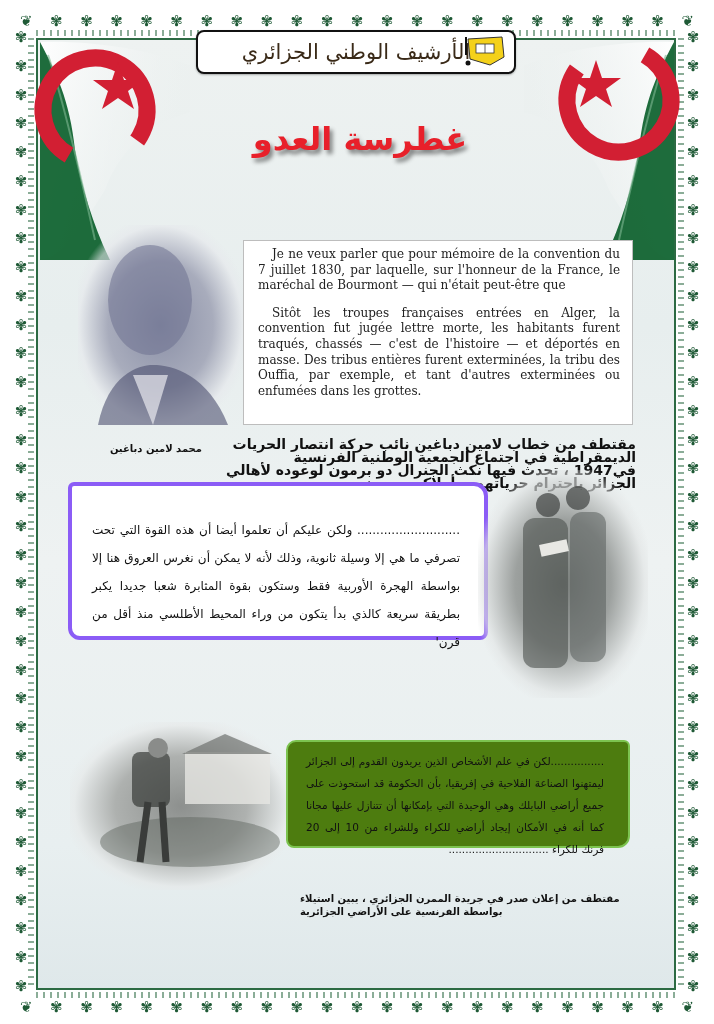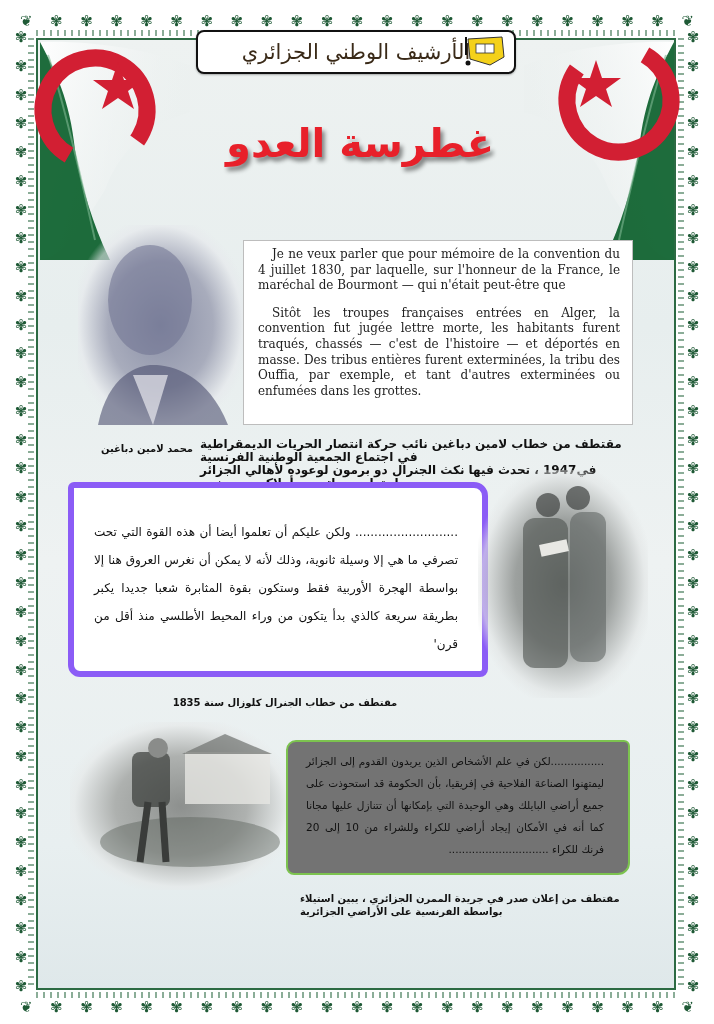--- a/index.html
+++ b/index.html
@@ -12,34 +12,34 @@
   .lace-h{position:absolute;left:36px;width:640px;height:6px;background:repeating-linear-gradient(90deg,#2c6a43 0 2px,transparent 2px 7px);opacity:.55;}
   .lace-v{position:absolute;top:38px;height:952px;width:6px;background:repeating-linear-gradient(180deg,#2c6a43 0 2px,transparent 2px 7px);opacity:.55;}
   
   .flag{position:absolute;top:0;width:190px;height:260px;}
   .flag-left{left:0;}
   .flag-right{right:0;}
   
   .banner{position:absolute;left:196px;top:30px;width:316px;height:40px;background:#fff;border:2px solid #111;border-radius:8px;display:flex;align-items:center;justify-content:center;box-shadow:0 1px 2px rgba(0,0,0,.3);}
   .banner-text{font-family:"DejaVu Serif",serif;font-size:21px;color:#3a2a18;direction:rtl;letter-spacing:1px;}
   .banner-logo{position:absolute;right:8px;top:3px;width:44px;height:32px;}
-  .title{position:absolute;left:150px;top:120px;width:420px;text-align:center;font-family:"DejaVu Sans",sans-serif;font-weight:bold;font-size:40px;color:#e8202a;direction:rtl;text-shadow:3px 4px 4px rgba(0,0,0,.45);}
+  .title{position:absolute;left:150px;top:120px;width:420px;text-align:center;font-family:"DejaVu Sans",sans-serif;font-weight:bold;font-size:32px;color:#e8202a;direction:rtl;text-shadow:3px 4px 4px rgba(0,0,0,.45);}
   
   .photo{position:absolute;background:radial-gradient(ellipse at center,#8a8fa6 0%,#a8acbc 45%,rgba(230,232,236,.6) 70%,rgba(255,255,255,0) 78%);}
   .french-box{position:absolute;left:243px;top:240px;width:390px;height:185px;background:#fff;border:1px solid #bdbdbd;box-sizing:border-box;padding:6px 12px 4px 14px;font-family:"DejaVu Serif",serif;font-size:12px;line-height:15.6px;color:#222;text-align:justify;}
   .french-box p{margin:0;}
   .french-box .gap{height:12px;}
   .indent{text-indent:14px;}
   .ar{direction:rtl;font-family:"DejaVu Sans",sans-serif;color:#111;}
-  .cap1{position:absolute;left:200px;top:438px;width:436px;font-size:12px;line-height:13px;font-weight:bold;text-align:left;}
-  .name1{position:absolute;left:92px;top:443px;width:110px;font-size:10px;font-weight:bold;text-align:center;}
-  .scroll-yellow{position:absolute;left:68px;top:482px;width:420px;height:195px;border:6px solid #8b5cf6;box-sizing:border-box;background:#fff;border-radius:6px 14px 8px 12px;}
+  .cap1{position:absolute;left:200px;top:438px;width:436px;font-size:14px;line-height:13px;font-weight:bold;text-align:right;}
+  .name1{position:absolute;left:92px;top:443px;width:110px;font-size:10px;font-weight:bold;}
+  .scroll-yellow{position:absolute;left:68px;top:482px;width:420px;height:158px;border:4px solid #8b5cf6;box-sizing:border-box;background:#fff;border-radius:6px 14px 8px 12px;}
   .scroll-yellow .txt{position:absolute;left:20px;right:24px;top:30px;font-size:12px;line-height:28px;text-align:justify;}
   .cap2{position:absolute;left:150px;top:697px;width:270px;font-size:10px;font-weight:bold;text-align:center;}
-  .scroll-green{position:absolute;left:286px;top:740px;width:344px;height:135px;border:2px solid #7cc34f;box-sizing:border-box;background:#737373;border-radius:10px 6px 12px 8px;}
+  .scroll-green{position:absolute;left:286px;top:740px;width:344px;height:108px;border:2px solid #7cc34f;box-sizing:border-box;background:#4d7c0f;border-radius:10px 6px 12px 8px;}
   .scroll-green .txt{position:absolute;left:18px;right:24px;top:8px;font-size:10.5px;line-height:22px;text-align:justify;}
   .cap3{position:absolute;left:300px;top:892px;width:320px;font-size:10px;line-height:13px;font-weight:bold;text-align:left;}
 </style>
 </head>
 <body>
 
 <div class="poster">
 
   <div class="inner-frame"></div>
   <div class="lace-h" style="top:30px"></div>
@@ -211,21 +211,21 @@
   <div class="title">غطرسة العدو</div>
 
   <div class="photo" style="left:78px;top:225px;width:165px;height:200px;">
     <svg width="165" height="200" viewBox="0 0 165 200">
       <ellipse cx="72" cy="75" rx="42" ry="55" fill="#6d7190" opacity=".55"></ellipse>
       <path d="M20 200 C30 150 60 140 75 140 C95 140 130 150 150 200 Z" fill="#4c5070" opacity=".6"></path>
       <path d="M55 150 L75 200 L90 150 Z" fill="#e8e8ee" opacity=".7"></path>
     </svg>
   </div>
   <div class="french-box">
-    <p class="indent">Je ne veux parler que pour mémoire de la convention du 4 juillet 1830, par laquelle, sur l'honneur de la France, le maréchal de Bourmont — qui n'était peut-être que</p>
+    <p class="indent">Je ne veux parler que pour mémoire de la convention du 7 juillet 1830, par laquelle, sur l'honneur de la France, le maréchal de Bourmont — qui n'était peut-être que</p>
     <div class="gap"></div>
     <p class="indent">Sitôt les troupes françaises entrées en Alger, la convention fut jugée lettre morte, les habitants furent traqués, chassés — c'est de l'histoire — et déportés en masse. Des tribus entières furent exterminées, la tribu des Ouffia, par exemple, et tant d'autres exterminées ou enfumées dans les grottes.</p>
   </div>
   <div class="cap1 ar">
     <div>مقتطف من خطاب لامين دباغين نائب حركة انتصار الحريات الديمقراطية في اجتماع الجمعية الوطنية الفرنسية</div>
     <div>في1947 ، تحدث فيها نكث الجنرال دو برمون لوعوده لأهالي الجزائر باحترام حرياتهم و أملاكهم و دينهم</div>
   </div>
   <div class="name1 ar">محمد لامين دباغين</div>
 
   <div class="scroll-yellow">
@@ -233,21 +233,20 @@
   </div>
   <div class="photo" style="left:478px;top:470px;width:170px;height:228px;background:radial-gradient(ellipse at center,#7a7f7c 0%,#9da19f 40%,rgba(225,228,228,.6) 68%,rgba(255,255,255,0) 76%);">
     <svg width="170" height="228" viewBox="0 0 170 228">
       <circle cx="70" cy="35" r="12" fill="#3e4240" opacity=".7"></circle>
       <circle cx="100" cy="28" r="12" fill="#3e4240" opacity=".7"></circle>
       <rect x="45" y="48" width="45" height="150" rx="12" fill="#4d524f" opacity=".6"></rect>
       <rect x="92" y="42" width="36" height="150" rx="12" fill="#5a5f5c" opacity=".55"></rect>
       <rect x="62" y="72" width="28" height="12" fill="#e8e8e4" transform="rotate(-12 76 78)"></rect>
     </svg>
   </div>
-  <div class="cap2 ar">مقتطف من خطاب الجنرال كلوزال سنة 1835</div>
 
   <div class="photo" style="left:70px;top:722px;width:222px;height:168px;background:radial-gradient(ellipse at center,#8d908e 0%,#aeb1af 42%,rgba(230,232,232,.6) 68%,rgba(255,255,255,0) 76%);">
     <svg width="222" height="168" viewBox="0 0 222 168">
       <rect x="115" y="30" width="85" height="52" fill="#e6e6e2" opacity=".8"></rect>
       <polygon points="112,32 155,12 202,32" fill="#6f726f" opacity=".7"></polygon>
       <ellipse cx="120" cy="120" rx="90" ry="25" fill="#5c615c" opacity=".45"></ellipse>
       <rect x="62" y="30" width="38" height="55" rx="8" fill="#2f3230" opacity=".65"></rect>
       <circle cx="88" cy="26" r="10" fill="#8a8c8a"></circle>
       <line x1="78" y1="80" x2="70" y2="140" stroke="#3a3c3a" stroke-width="7"></line>
       <line x1="92" y1="80" x2="96" y2="140" stroke="#3a3c3a" stroke-width="7"></line>

